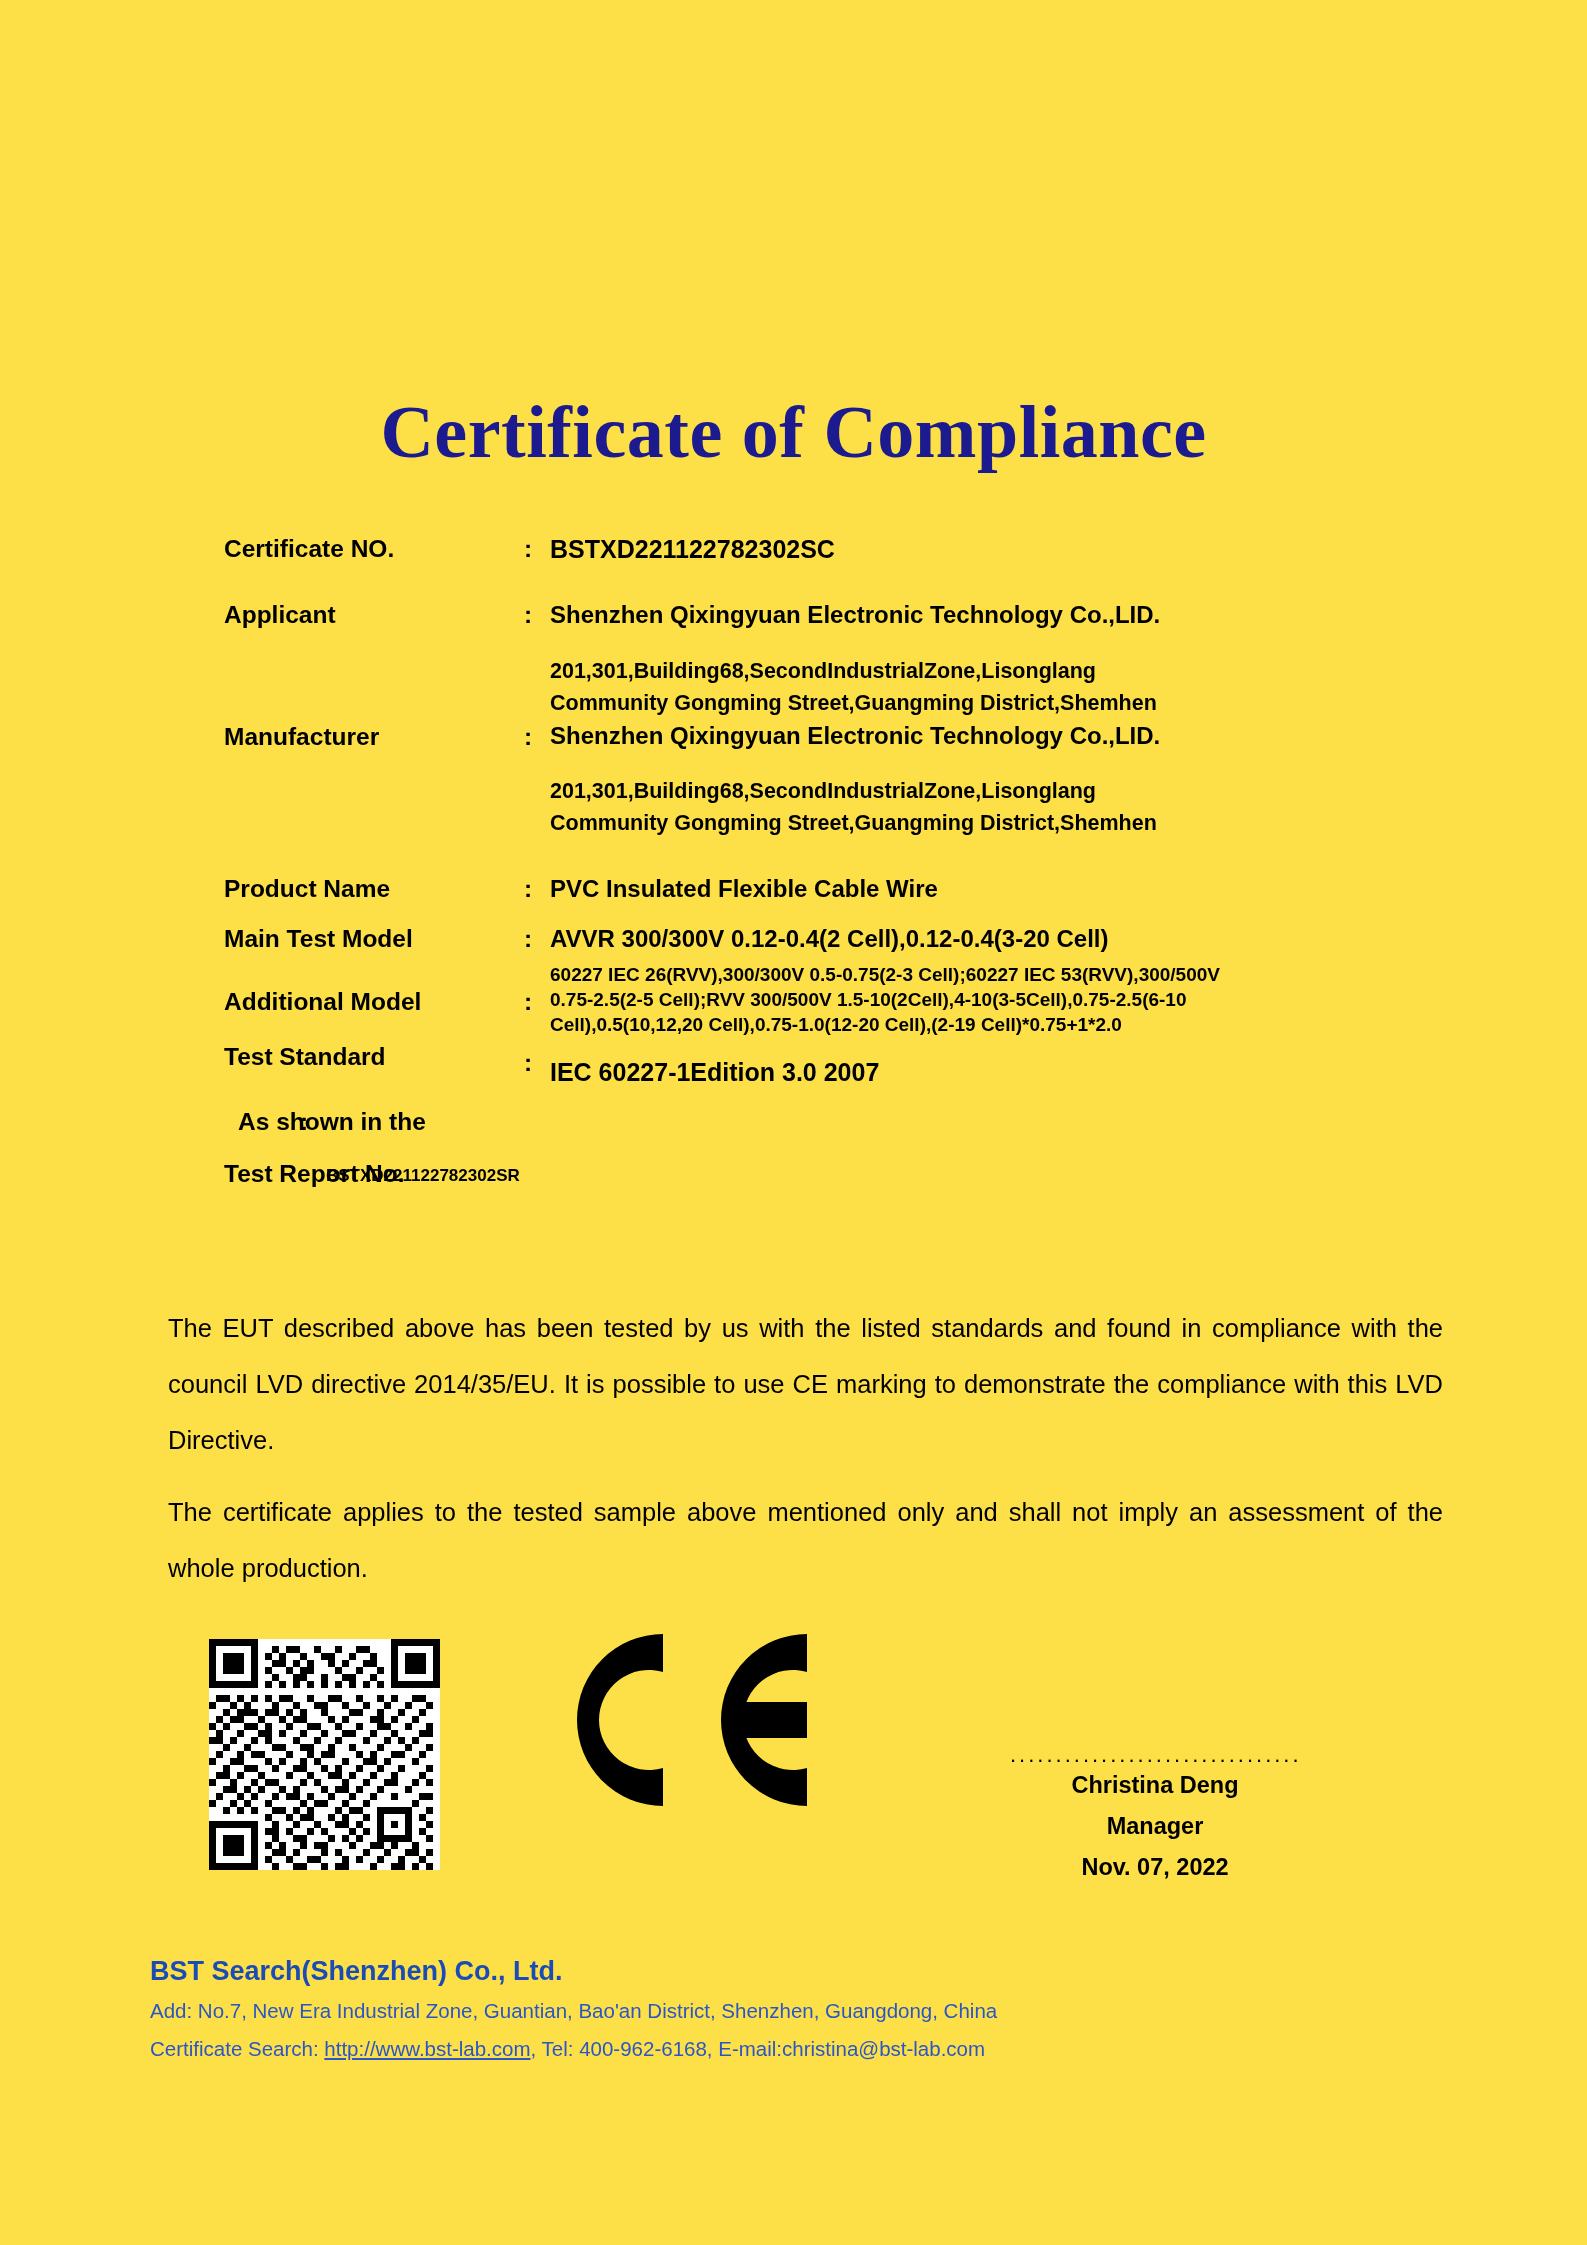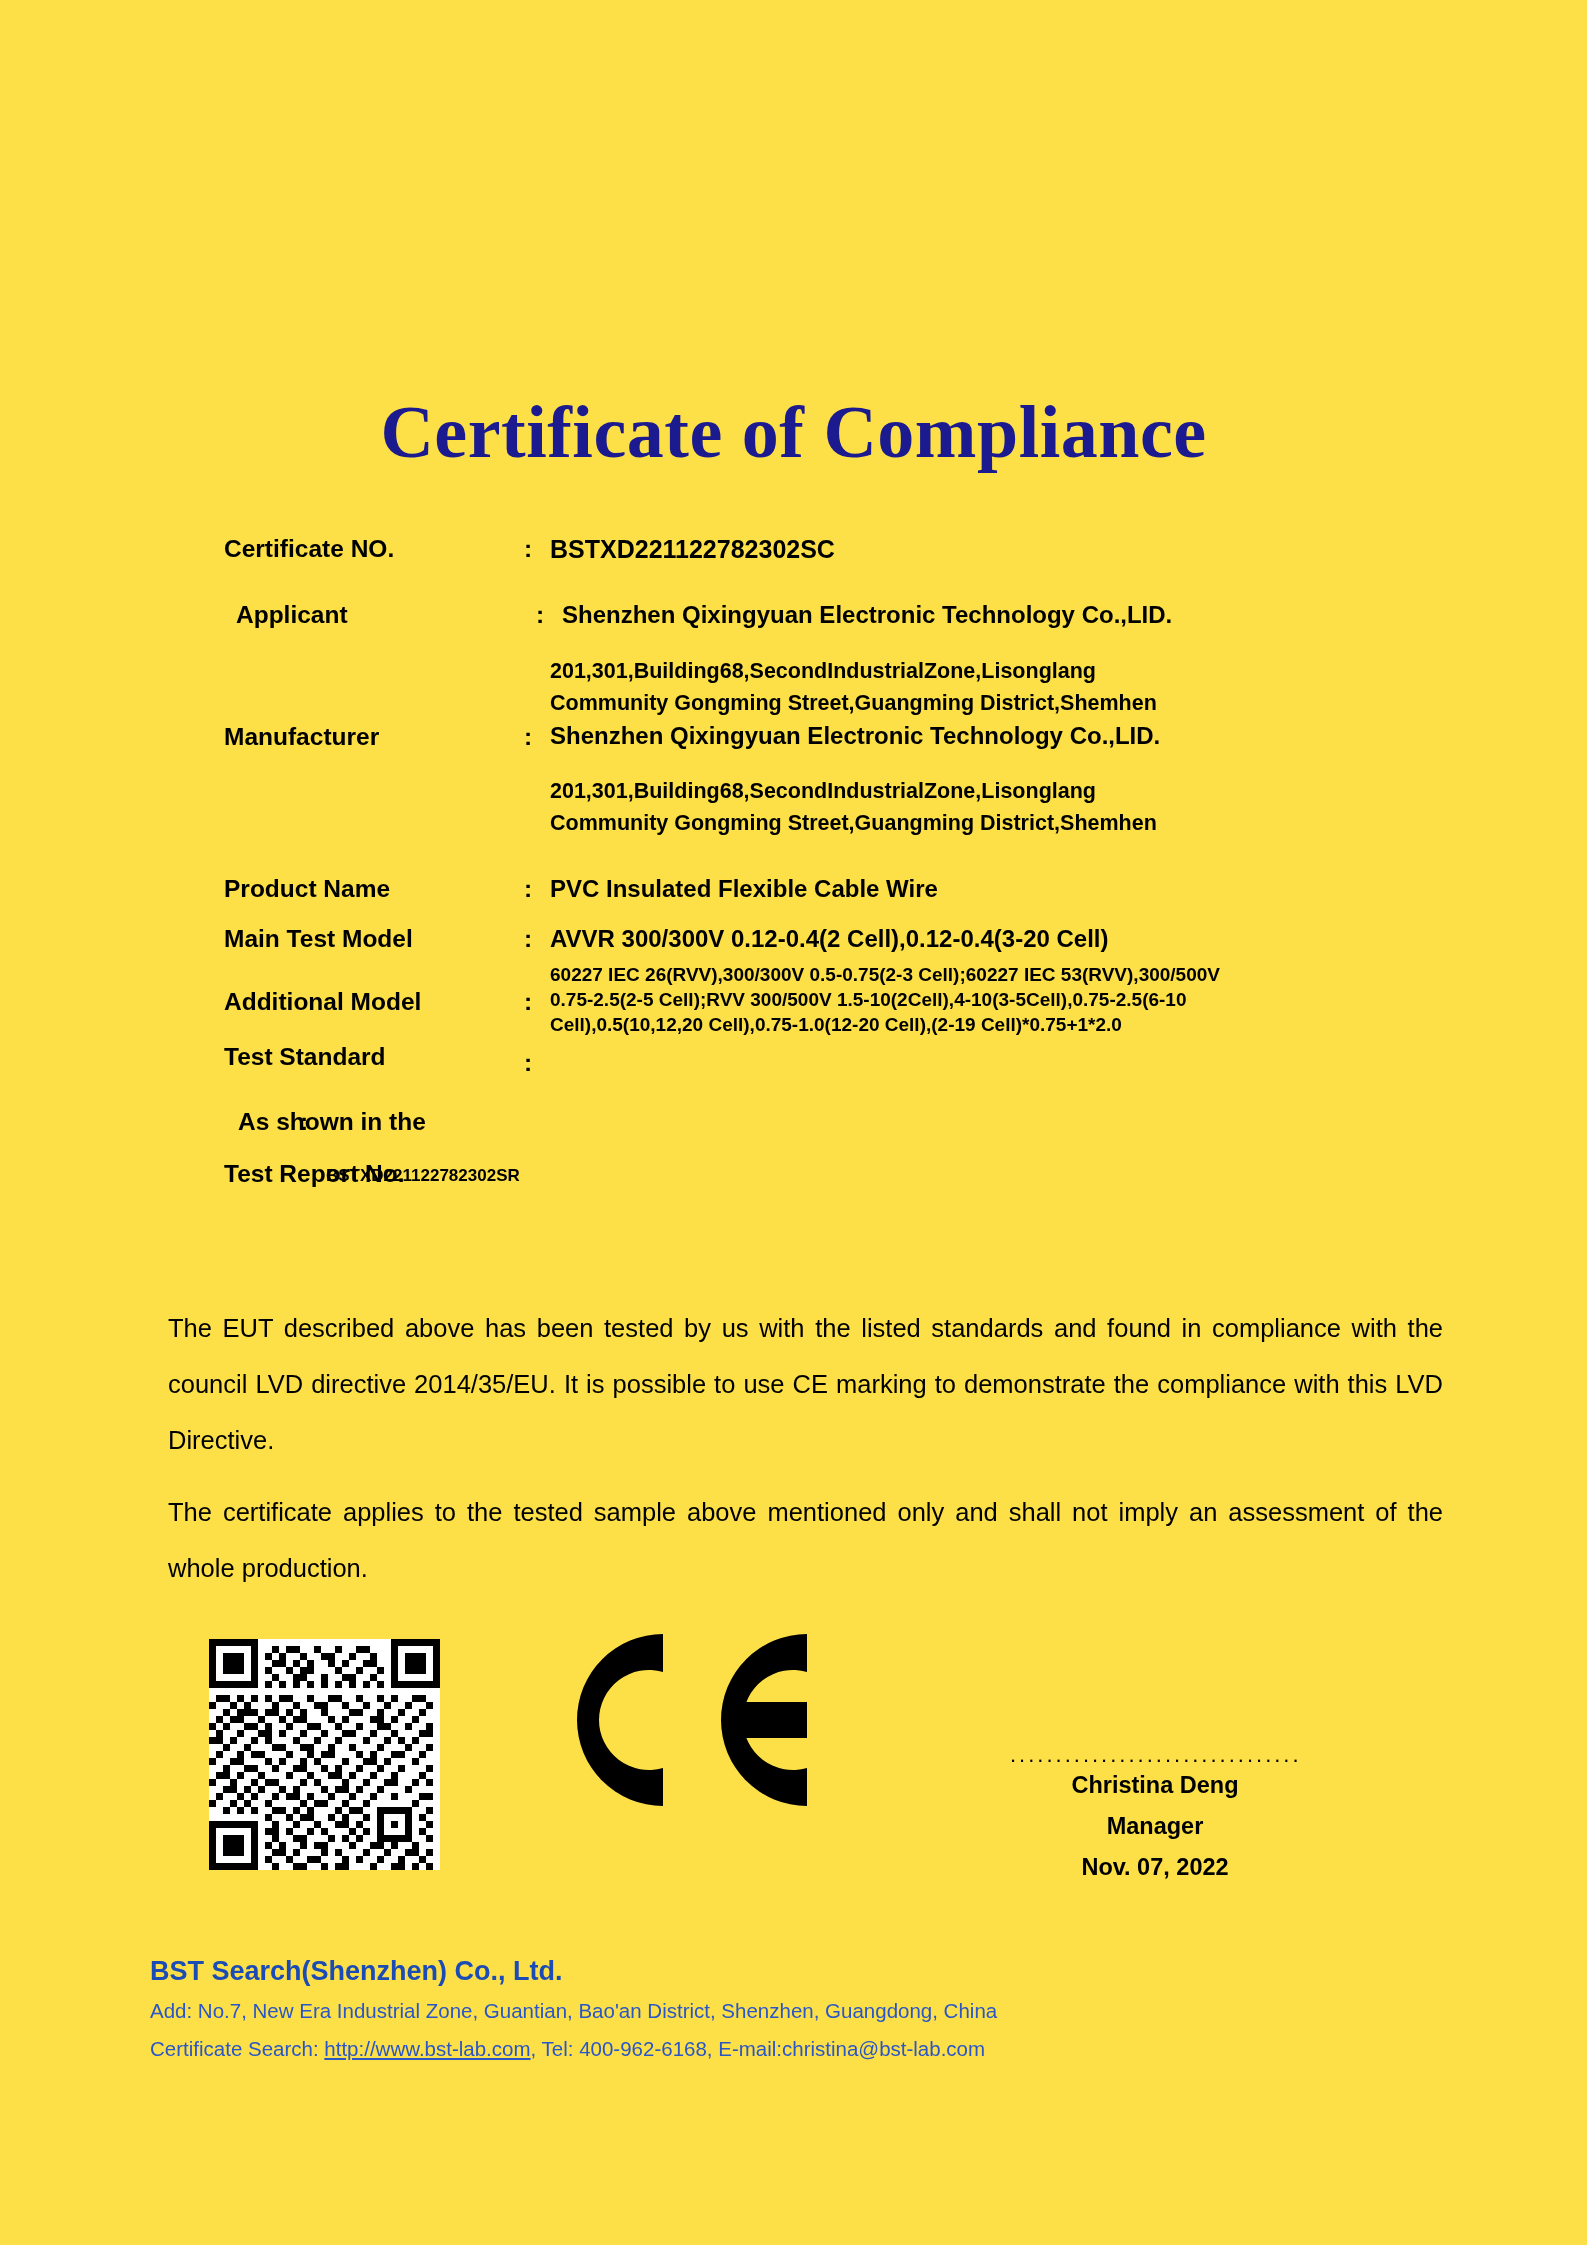--- a/index.html
+++ b/index.html
@@ -65,21 +65,21 @@
   .f-value.small {
     font-size: 19px;
     line-height: 25px;
     letter-spacing: 0px;
   }
   .f-value.big {
     font-size: 25px;
   }
 
   .row-cert   { position: absolute; left: 224px; top: 535px;  width: 1190px; }
-  .row-appl   { position: absolute; left: 236px; top: 601px;  width: 1190px; }
+  .row-appl   { position: absolute; left: 224px; top: 601px;  width: 1190px; }
   .row-manuf  { position: absolute; left: 224px; top: 655px;  width: 1190px; }
   .row-prod   { position: absolute; left: 224px; top: 875px;  width: 1190px; }
   .row-main   { position: absolute; left: 224px; top: 925px;  width: 1190px; }
   .row-addit  { position: absolute; left: 224px; top: 962px;  width: 1190px; }
   .row-std    { position: absolute; left: 224px; top: 1043px; width: 1190px; }
   .row-shown  { position: absolute; left: 238px; top: 1108px; width: 1190px; }
   .row-report { position: absolute; left: 224px; top: 1160px; width: 1190px; }
   .manuf-label {
     position: absolute;
     left: 0;
@@ -262,20 +262,21 @@
     <div class="f-value small">
       <div>60227 IEC 26(RVV),300/300V 0.5-0.75(2-3 Cell);60227 IEC 53(RVV),300/500V</div>
       <div>0.75-2.5(2-5   Cell);RVV   300/500V   1.5-10(2Cell),4-10(3-5Cell),0.75-2.5(6-10</div>
       <div>Cell),0.5(10,12,20 Cell),0.75-1.0(12-20 Cell),(2-19 Cell)*0.75+1*2.0</div>
     </div>
   </div>
 
   <div class="row-std field-row">
     <div class="f-label">Test Standard</div>
     <div class="f-colon" style="padding-top:6px;">:</div>
+    <div class="f-value big" style="padding-top:15px;">IEC 60227-1Edition 3.0 2007</div>
   </div>
 
   <div class="row-shown field-row">
     <div class="f-label">As shown in the</div>
   </div>
   <div class="shown-colon">:</div>
 
   <div class="row-report field-row">
     <div class="f-label">Test Report No.</div>
   </div>

